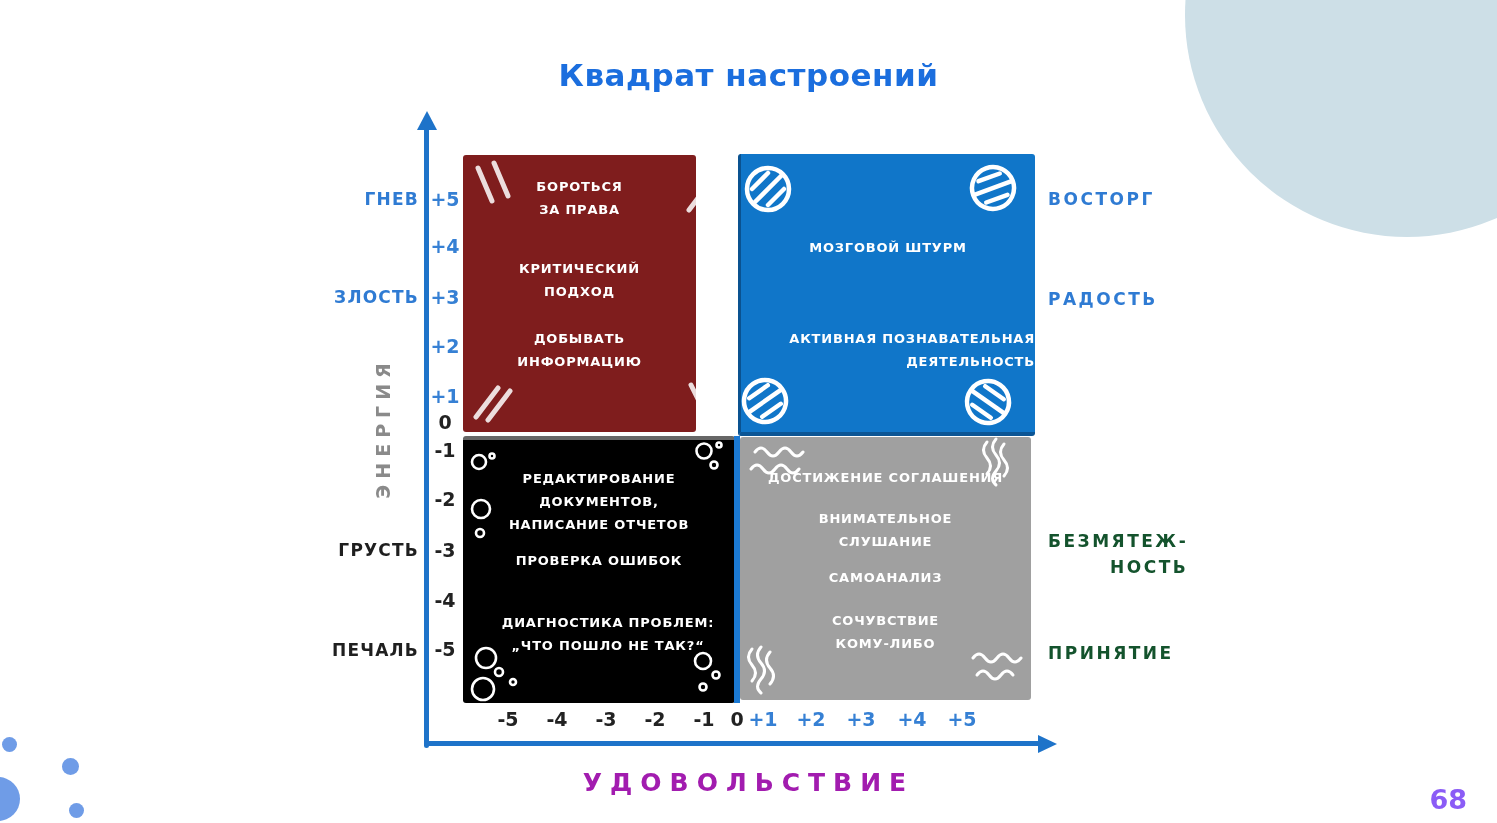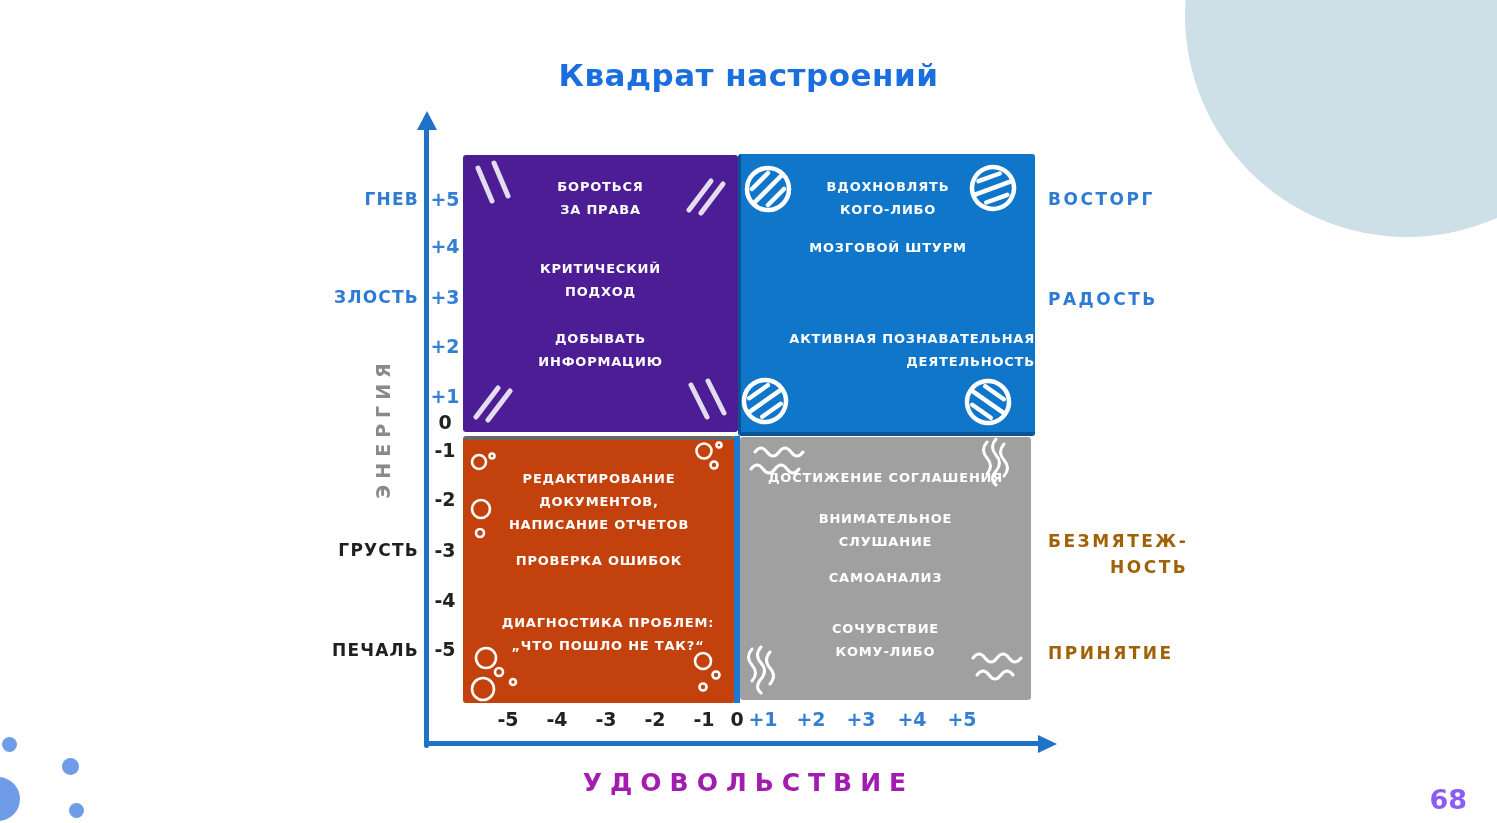--- a/index.html
+++ b/index.html
@@ -31,34 +31,34 @@
   .tick.blue{color:#3680d4;}
   .tick.dark{color:#222;}
   .ytick{left:445px;}
 
   
   .emo{font-size:17px;font-weight:bold;white-space:pre-line;line-height:26px;}
   .emo-left{right:1078px;transform:translateY(-50%);text-align:right;letter-spacing:1.2px;}
   .emo-right{left:1048px;transform:translateY(-50%);text-align:right;letter-spacing:2.5px;}
   .emo.blue{color:#2f7bd3;}
   .emo.dark{color:#1f1f1f;}
-  .emo.gray{color:#a16207;}
+  .emo.gray{color:#14532d;}
 
   
   #y-axis-title{left:383px;top:428px;transform:translate(-50%,-50%) rotate(-90deg);
         color:#8a8a8a;font-size:19px;font-weight:bold;letter-spacing:6px;white-space:nowrap;}
   #x-axis-title{left:0;top:768px;width:100%;text-align:center;color:#a21caf;
         font-size:25px;font-weight:bold;letter-spacing:8px;}
 
   
   .quad{border-radius:3px;}
-  #q-tl{left:463px;top:155px;width:275px;height:277px;background:#4c1d95;}
+  #q-tl{left:463px;top:155px;width:233px;height:277px;background:#7f1d1d;}
   #q-tr{left:738px;top:154px;width:294px;height:278px;background:#1076c9;
         border-left:3px solid #0a5290;border-bottom:4px solid #0b5595;}
-  #q-bl{left:463px;top:436px;width:272px;height:263px;background:#c2410c;border-top:4px solid #676767;}
+  #q-bl{left:463px;top:436px;width:272px;height:263px;background:#000000;border-top:4px solid #676767;}
   #q-br{left:740px;top:437px;width:291px;height:263px;background:#a0a0a0;}
   #mid-divider{left:734px;top:436px;width:6px;height:267px;background:#1b79d3;}
 
   .qitem{position:absolute;left:0;right:0;text-align:center;color:#ffffff;
          font-size:13px;font-weight:bold;letter-spacing:0.8px;line-height:23px;
          white-space:pre-line;}
 
   #deco-svg{left:463px;top:154px;pointer-events:none;}
 
   
@@ -84,39 +84,37 @@
 
   <div id="q-tl" class="abs quad">
     <div class="qitem" style="top:20px;">БОРОТЬСЯ
 ЗА ПРАВА</div>
     <div class="qitem" style="top:102px;">КРИТИЧЕСКИЙ
 ПОДХОД</div>
     <div class="qitem" style="top:172px;">ДОБЫВАТЬ
 ИНФОРМАЦИЮ</div>
   </div>
   <div id="q-tr" class="abs quad">
-    <div class="qitem" style="top:21px;">ВДОХНОВЛЯТЬ
-КОГО-ЛИБО</div>
     <div class="qitem" style="top:82px;">МОЗГОВОЙ ШТУРМ</div>
     <div class="qitem" style="top:173px;text-align:right;">АКТИВНАЯ ПОЗНАВАТЕЛЬНАЯ
 ДЕЯТЕЛЬНОСТЬ</div>
   </div>
   <div id="q-bl" class="abs quad">
     <div class="qitem" style="top:27px;">РЕДАКТИРОВАНИЕ ДОКУМЕНТОВ,
 НАПИСАНИЕ ОТЧЕТОВ</div>
     <div class="qitem" style="top:109px;text-align:center;">ПРОВЕРКА ОШИБОК</div>
     <div class="qitem" style="top:171px;padding-left:18px;">ДИАГНОСТИКА ПРОБЛЕМ:
 „ЧТО ПОШЛО НЕ ТАК?“</div>
   </div>
   <div id="q-br" class="abs quad">
     <div class="qitem" style="top:29px;">ДОСТИЖЕНИЕ СОГЛАШЕНИЯ</div>
     <div class="qitem" style="top:70px;">ВНИМАТЕЛЬНОЕ
 СЛУШАНИЕ</div>
     <div class="qitem" style="top:129px;">САМОАНАЛИЗ</div>
-    <div class="qitem" style="top:180px;">СОЧУВСТВИЕ
+    <div class="qitem" style="top:172px;">СОЧУВСТВИЕ
 КОМУ-ЛИБО</div>
   </div>
   <div id="mid-divider" class="abs"></div>
 
   <svg id="deco-svg" class="abs" width="572" height="550" viewBox="0 0 572 550">
     <defs>
       <g id="hc" fill="none" stroke="#ffffff" stroke-width="4.5" stroke-linecap="round">
         <circle cx="0" cy="0" r="21"></circle>
         <path d="M-14,14 L14,-14 M-16,0 L0,-16 M0,16 L16,0"></path>
       </g>

